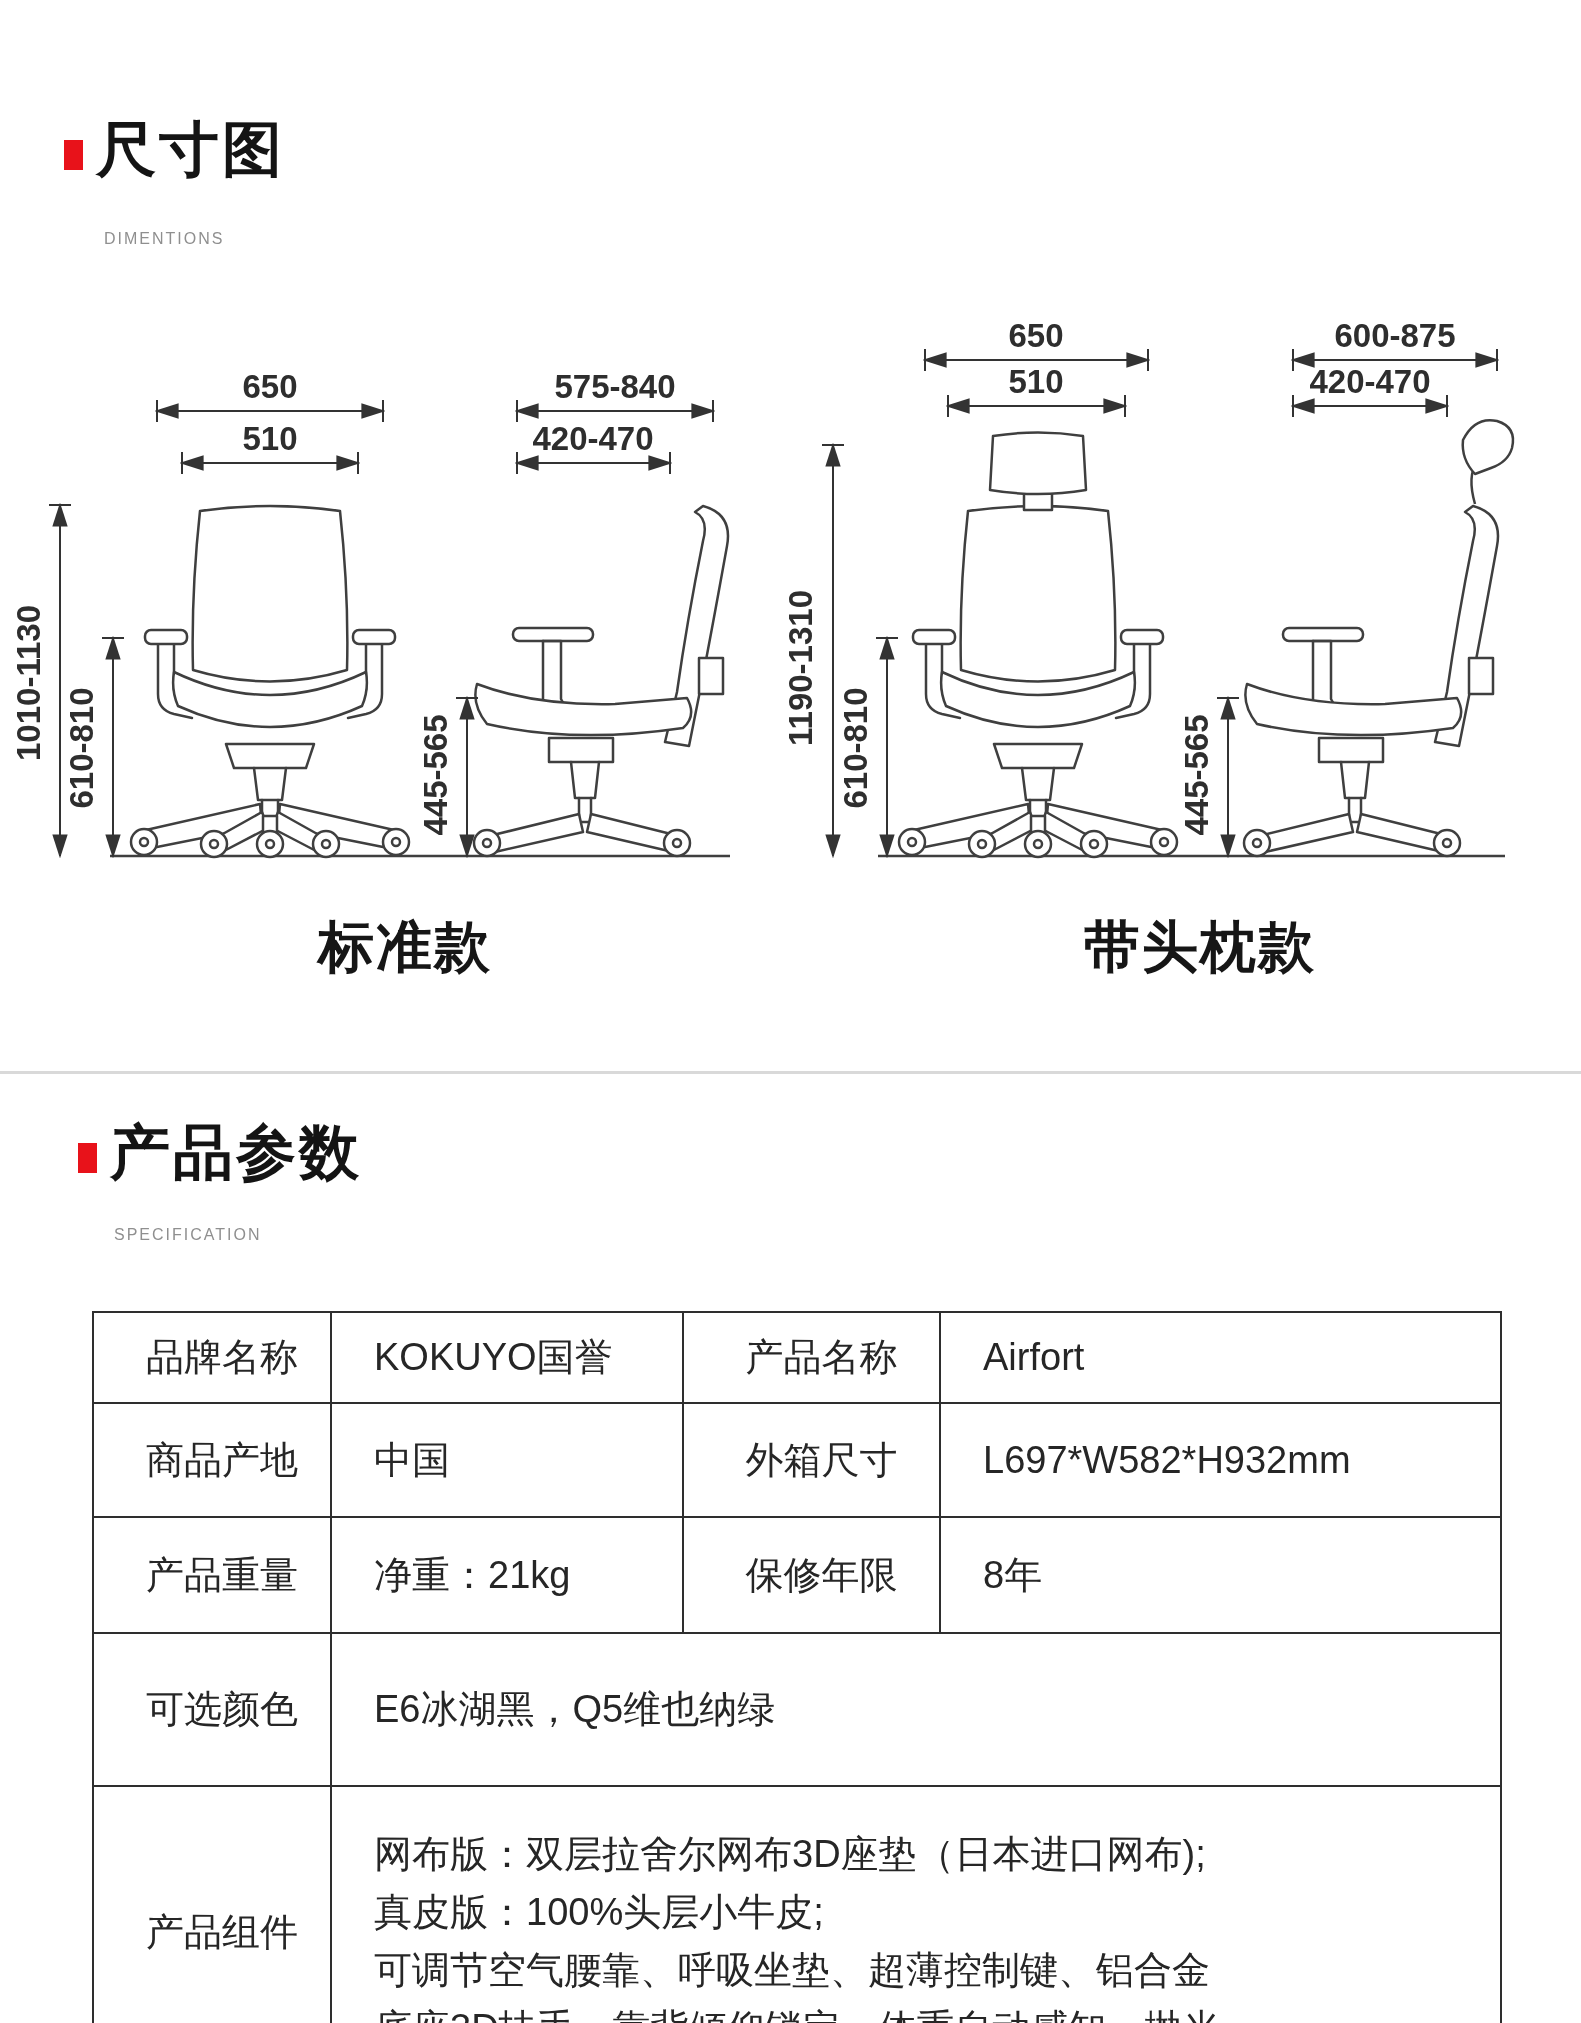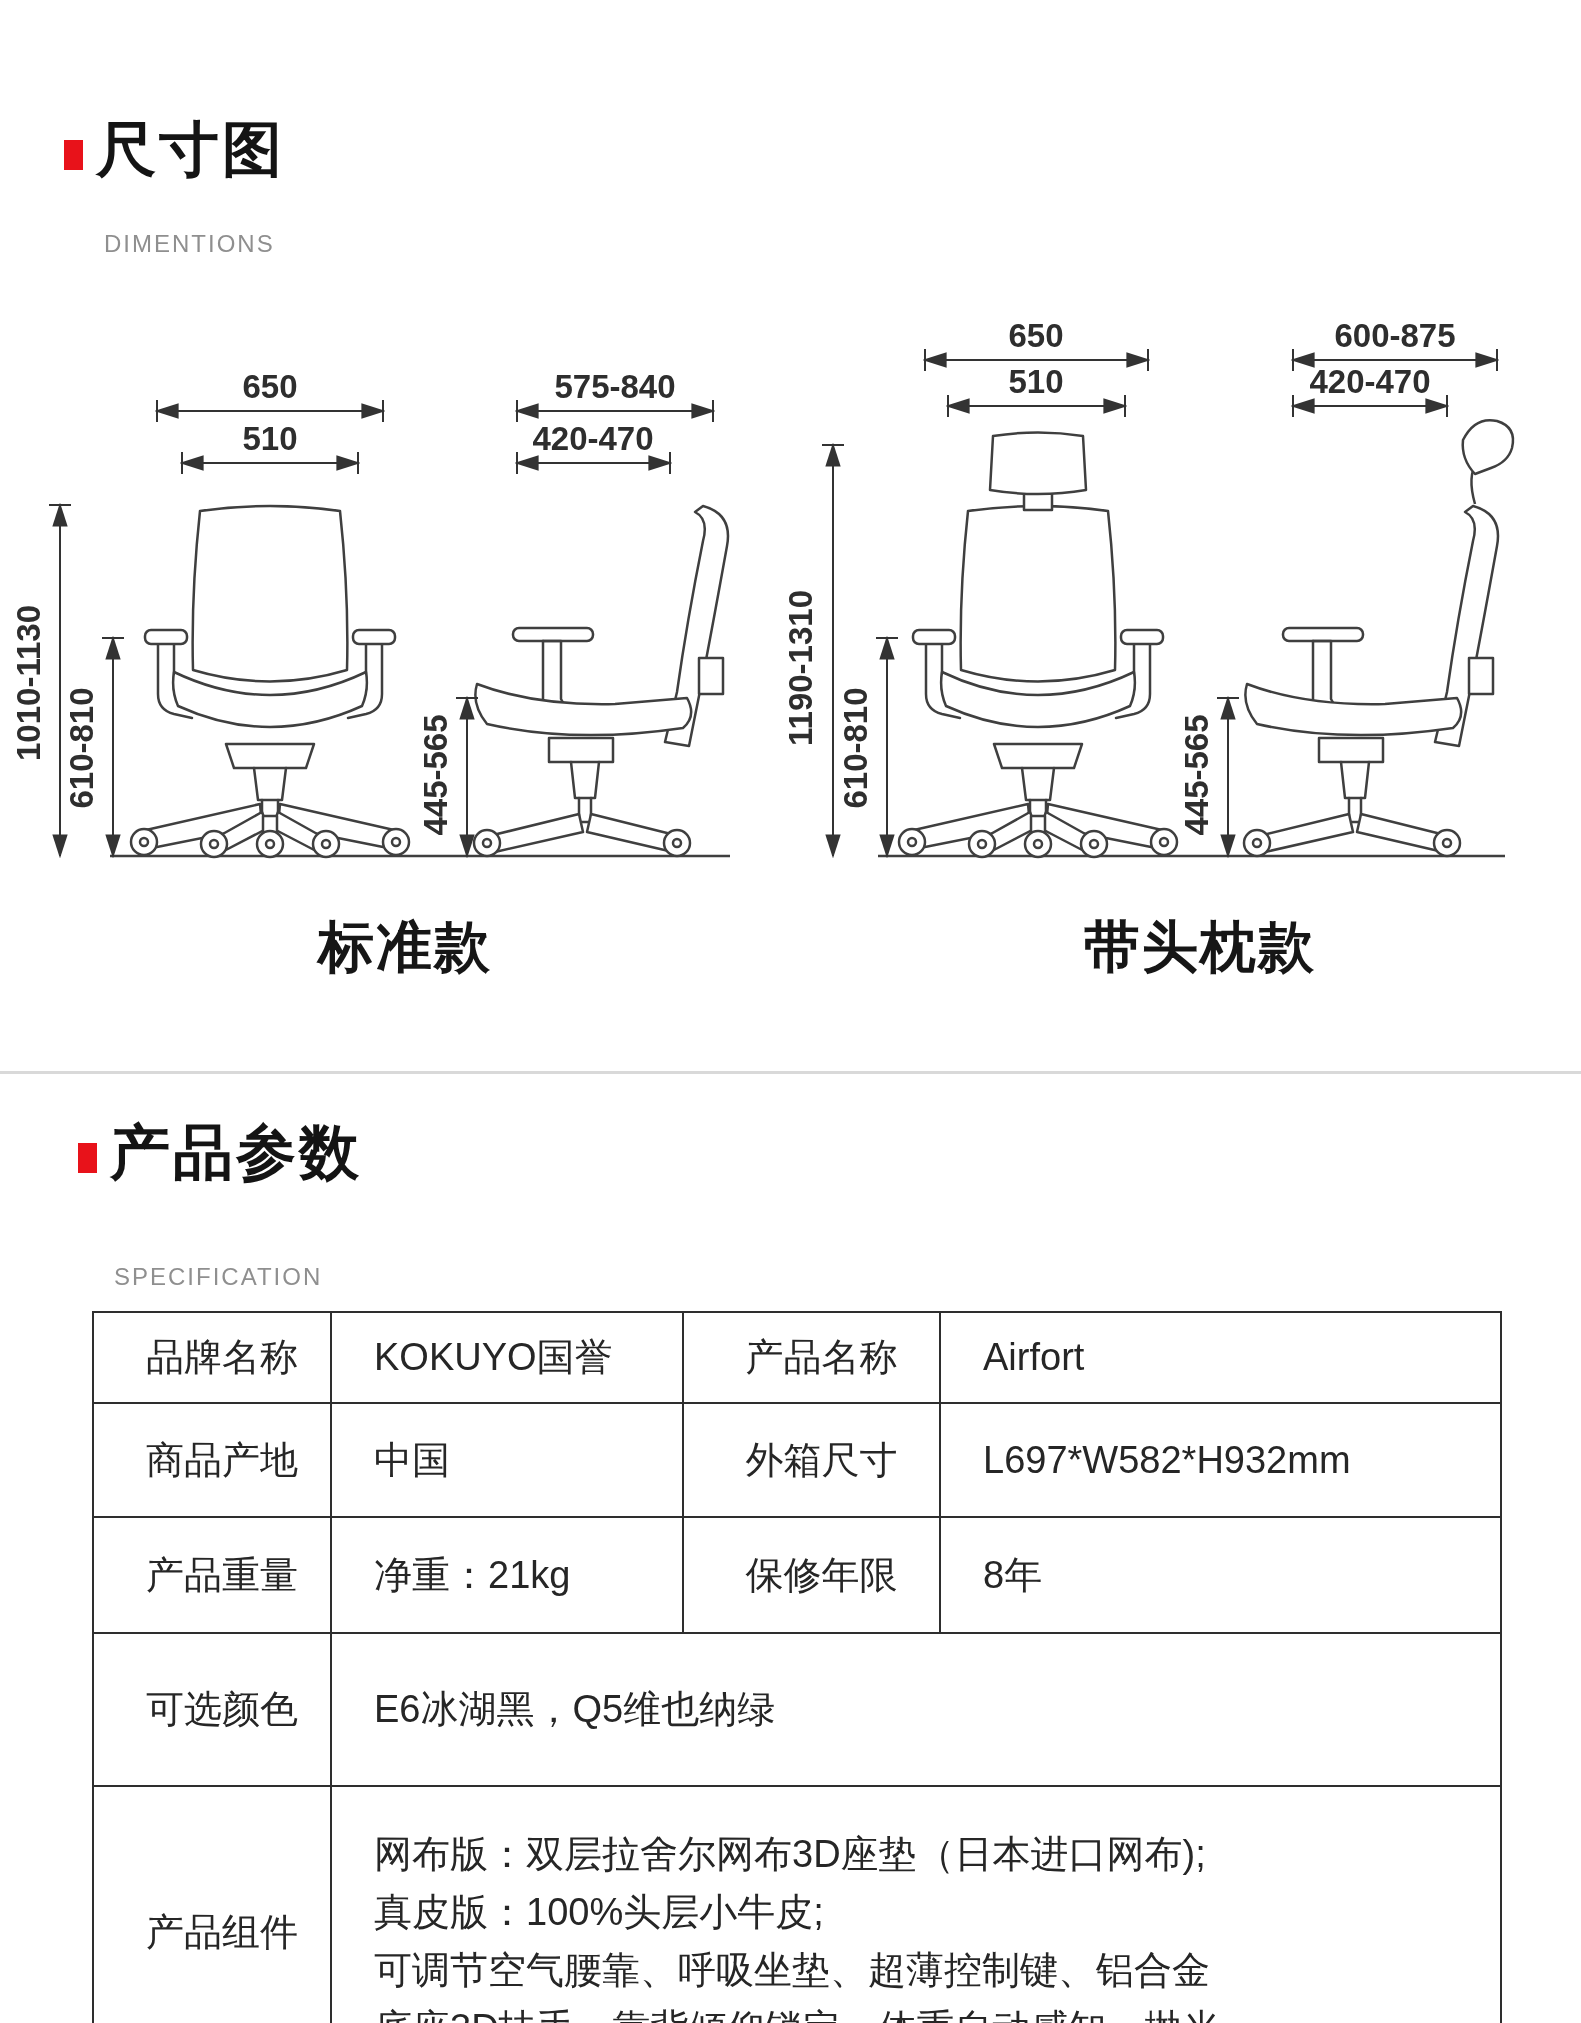--- a/index.html
+++ b/index.html
@@ -6,21 +6,21 @@
   html,body { background:#fff; }
   .page {
     position:relative; width:1581px; height:2023px; margin:8px auto;
     background:#fff; overflow:hidden;
     font-family:"Liberation Sans", sans-serif; color:#1a1a1a;
   }
   
   .sec-header { position:absolute; display:flex; align-items:center; }
   .bullet { width:19px; height:30px; background:#e8121a; margin-right:13px; margin-top:10px; }
   .sec-title { font-size:60px; font-weight:700; letter-spacing:3px; color:#141414; line-height:1; }
-  .sec-sub { position:absolute; font-size:24px; letter-spacing:2px; color:#8f8f8f; font-weight:400; }
+  .sec-sub { position:absolute; font-size:16px; letter-spacing:2px; color:#8f8f8f; font-weight:400; }
   
   .diagram-svg { position:absolute; left:0; top:240px; width:1581px; height:640px; }
   .dline { stroke:#333; stroke-width:2; }
   .tick  { stroke:#333; stroke-width:2; }
   .dimtxt { font-family:"Liberation Sans", sans-serif; font-size:33px; font-weight:700; fill:#2e2e2e; }
   .ground { stroke:#3f3f3f; stroke-width:2.5; }
   .variant-label { position:absolute; top:902px; transform:translateX(-50%);
     font-size:56px; font-weight:600; color:#161616; letter-spacing:2px; white-space:nowrap; }
   
   .divider { position:absolute; left:0; top:1063px; width:1581px; height:3px; background:#d9d9d9; }
@@ -207,21 +207,21 @@
 
   <div class="variant-label" style="left:405px;">标准款</div>
   <div class="variant-label" style="left:1200px;">带头枕款</div>
 
   <div class="divider"></div>
 
   <div class="sec-header" style="left:78px; top:1115px;justify-content:center;">
     <span class="bullet"></span>
     <span class="sec-title">产品参数</span>
   </div>
-  <div class="sec-sub" style="left:114px; top:1255px;">SPECIFICATION</div>
+  <div class="sec-sub" style="left:114px; top:1218px;">SPECIFICATION</div>
 
   <table class="spec-table">
     <colgroup>
       <col style="width:238px">
         <col style="width:352px">
         <col style="width:257px">
         <col style="width:561px">
     </colgroup>
     <tbody>
       <tr style="height:91px">

